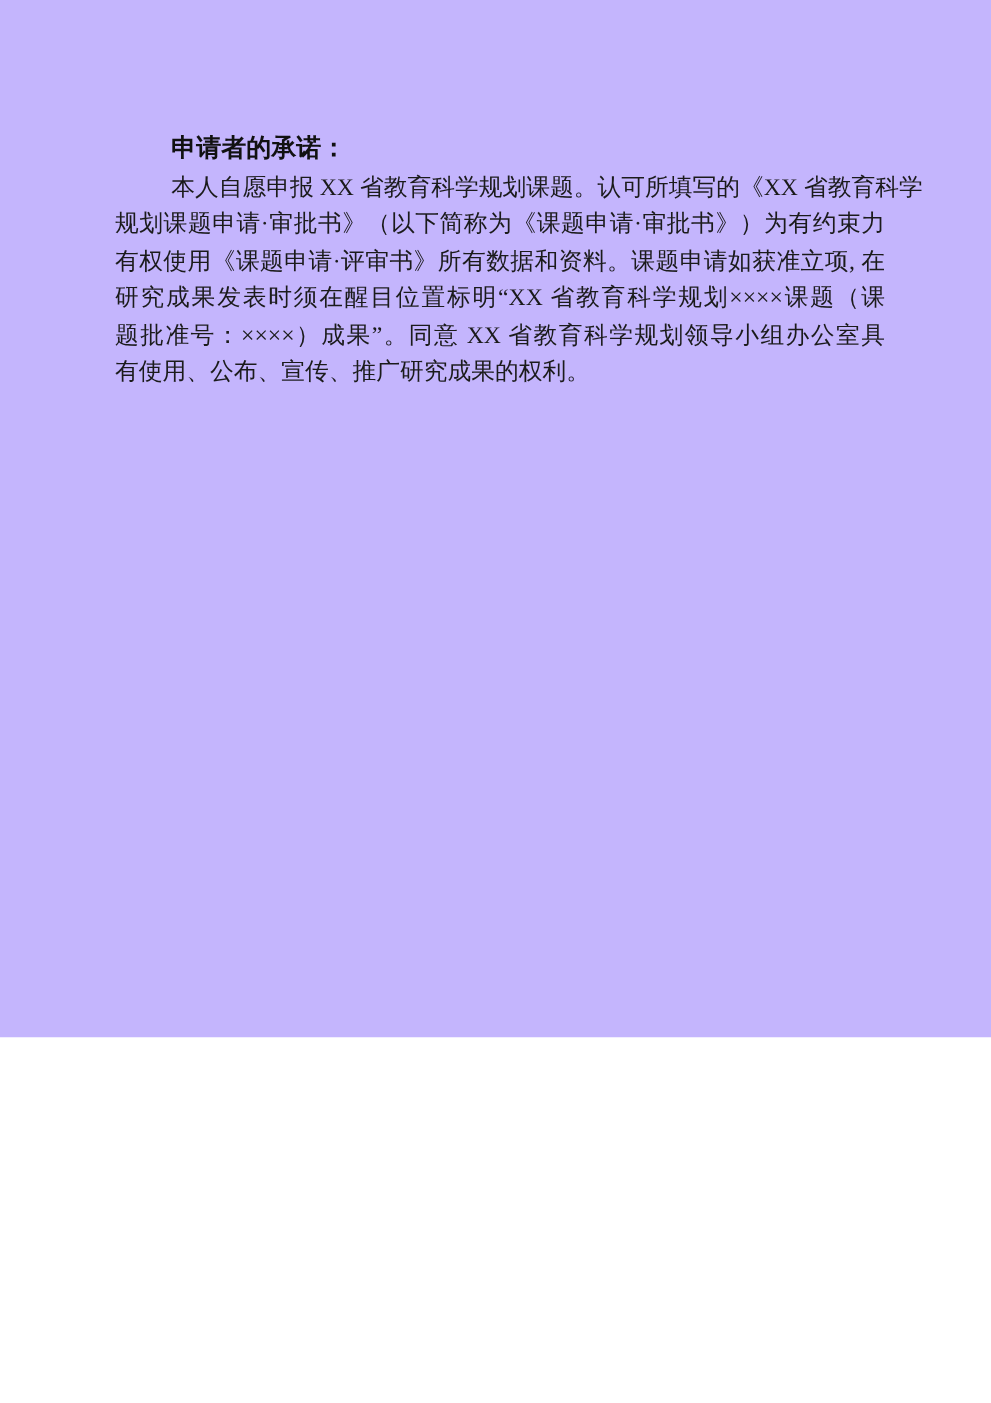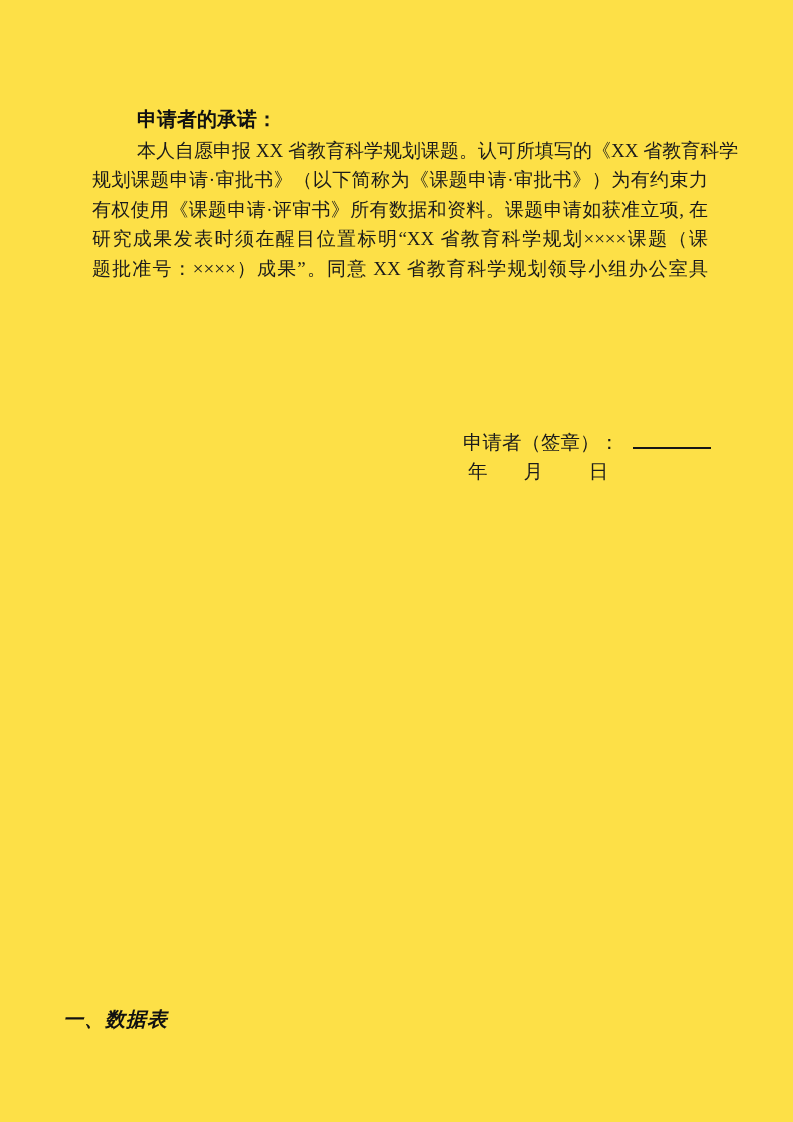--- a/index.html
+++ b/index.html
@@ -3,22 +3,22 @@
 <meta charset="utf-8">
 <style>
   html, body {
     margin: 0;
     padding: 0;
     background: #ffffff;
   }
   .page {
     position: relative;
     width: 793px;
-    height: 1122px;
-    background: #fde047;
+    height: 830px;
+    background: #c4b5fd;
     color: #1b1b1b;
     overflow: hidden;
     font-family: "Liberation Serif", "DejaVu Serif", serif;
   }
   .commitment {
     position: absolute;
     left: 92px;
     top: 103px;
     width: 616px;
   }
@@ -92,29 +92,20 @@
 <div class="page">
 
   <div class="commitment">
     <h2 class="commitment-heading">申请者的承诺：</h2>
     <div class="commitment-body">
         <div class="body-line first">本人自愿申报 XX 省教育科学规划课题。认可所填写的《XX 省教育科学</div>
         <div class="body-line">规划课题申请·审批书》（以下简称为《课题申请·审批书》）为有约束力</div>
         <div class="body-line">有权使用《课题申请·评审书》所有数据和资料。课题申请如获准立项, 在</div>
         <div class="body-line">研究成果发表时须在醒目位置标明“XX 省教育科学规划××××课题（课</div>
         <div class="body-line">题批准号：××××）成果”。同意 XX 省教育科学规划领导小组办公室具</div>
+        <div class="body-line last">有使用、公布、宣传、推广研究成果的权利。</div>
       </div>
   </div>
 
-  <div class="signature">
-    <div class="sig-row1">
-      <span>申请者（签章）：</span><span class="sig-underline"></span>
-    </div>
-    <div class="sig-row2">
-      <span class="sig-year">年</span>
-      <span class="sig-month">月</span>
-      <span class="sig-day">日</span>
-    </div>
-  </div>
 
   <h2 class="section-heading">一、数据表</h2>
 
 </div>
 
 </body></html>

